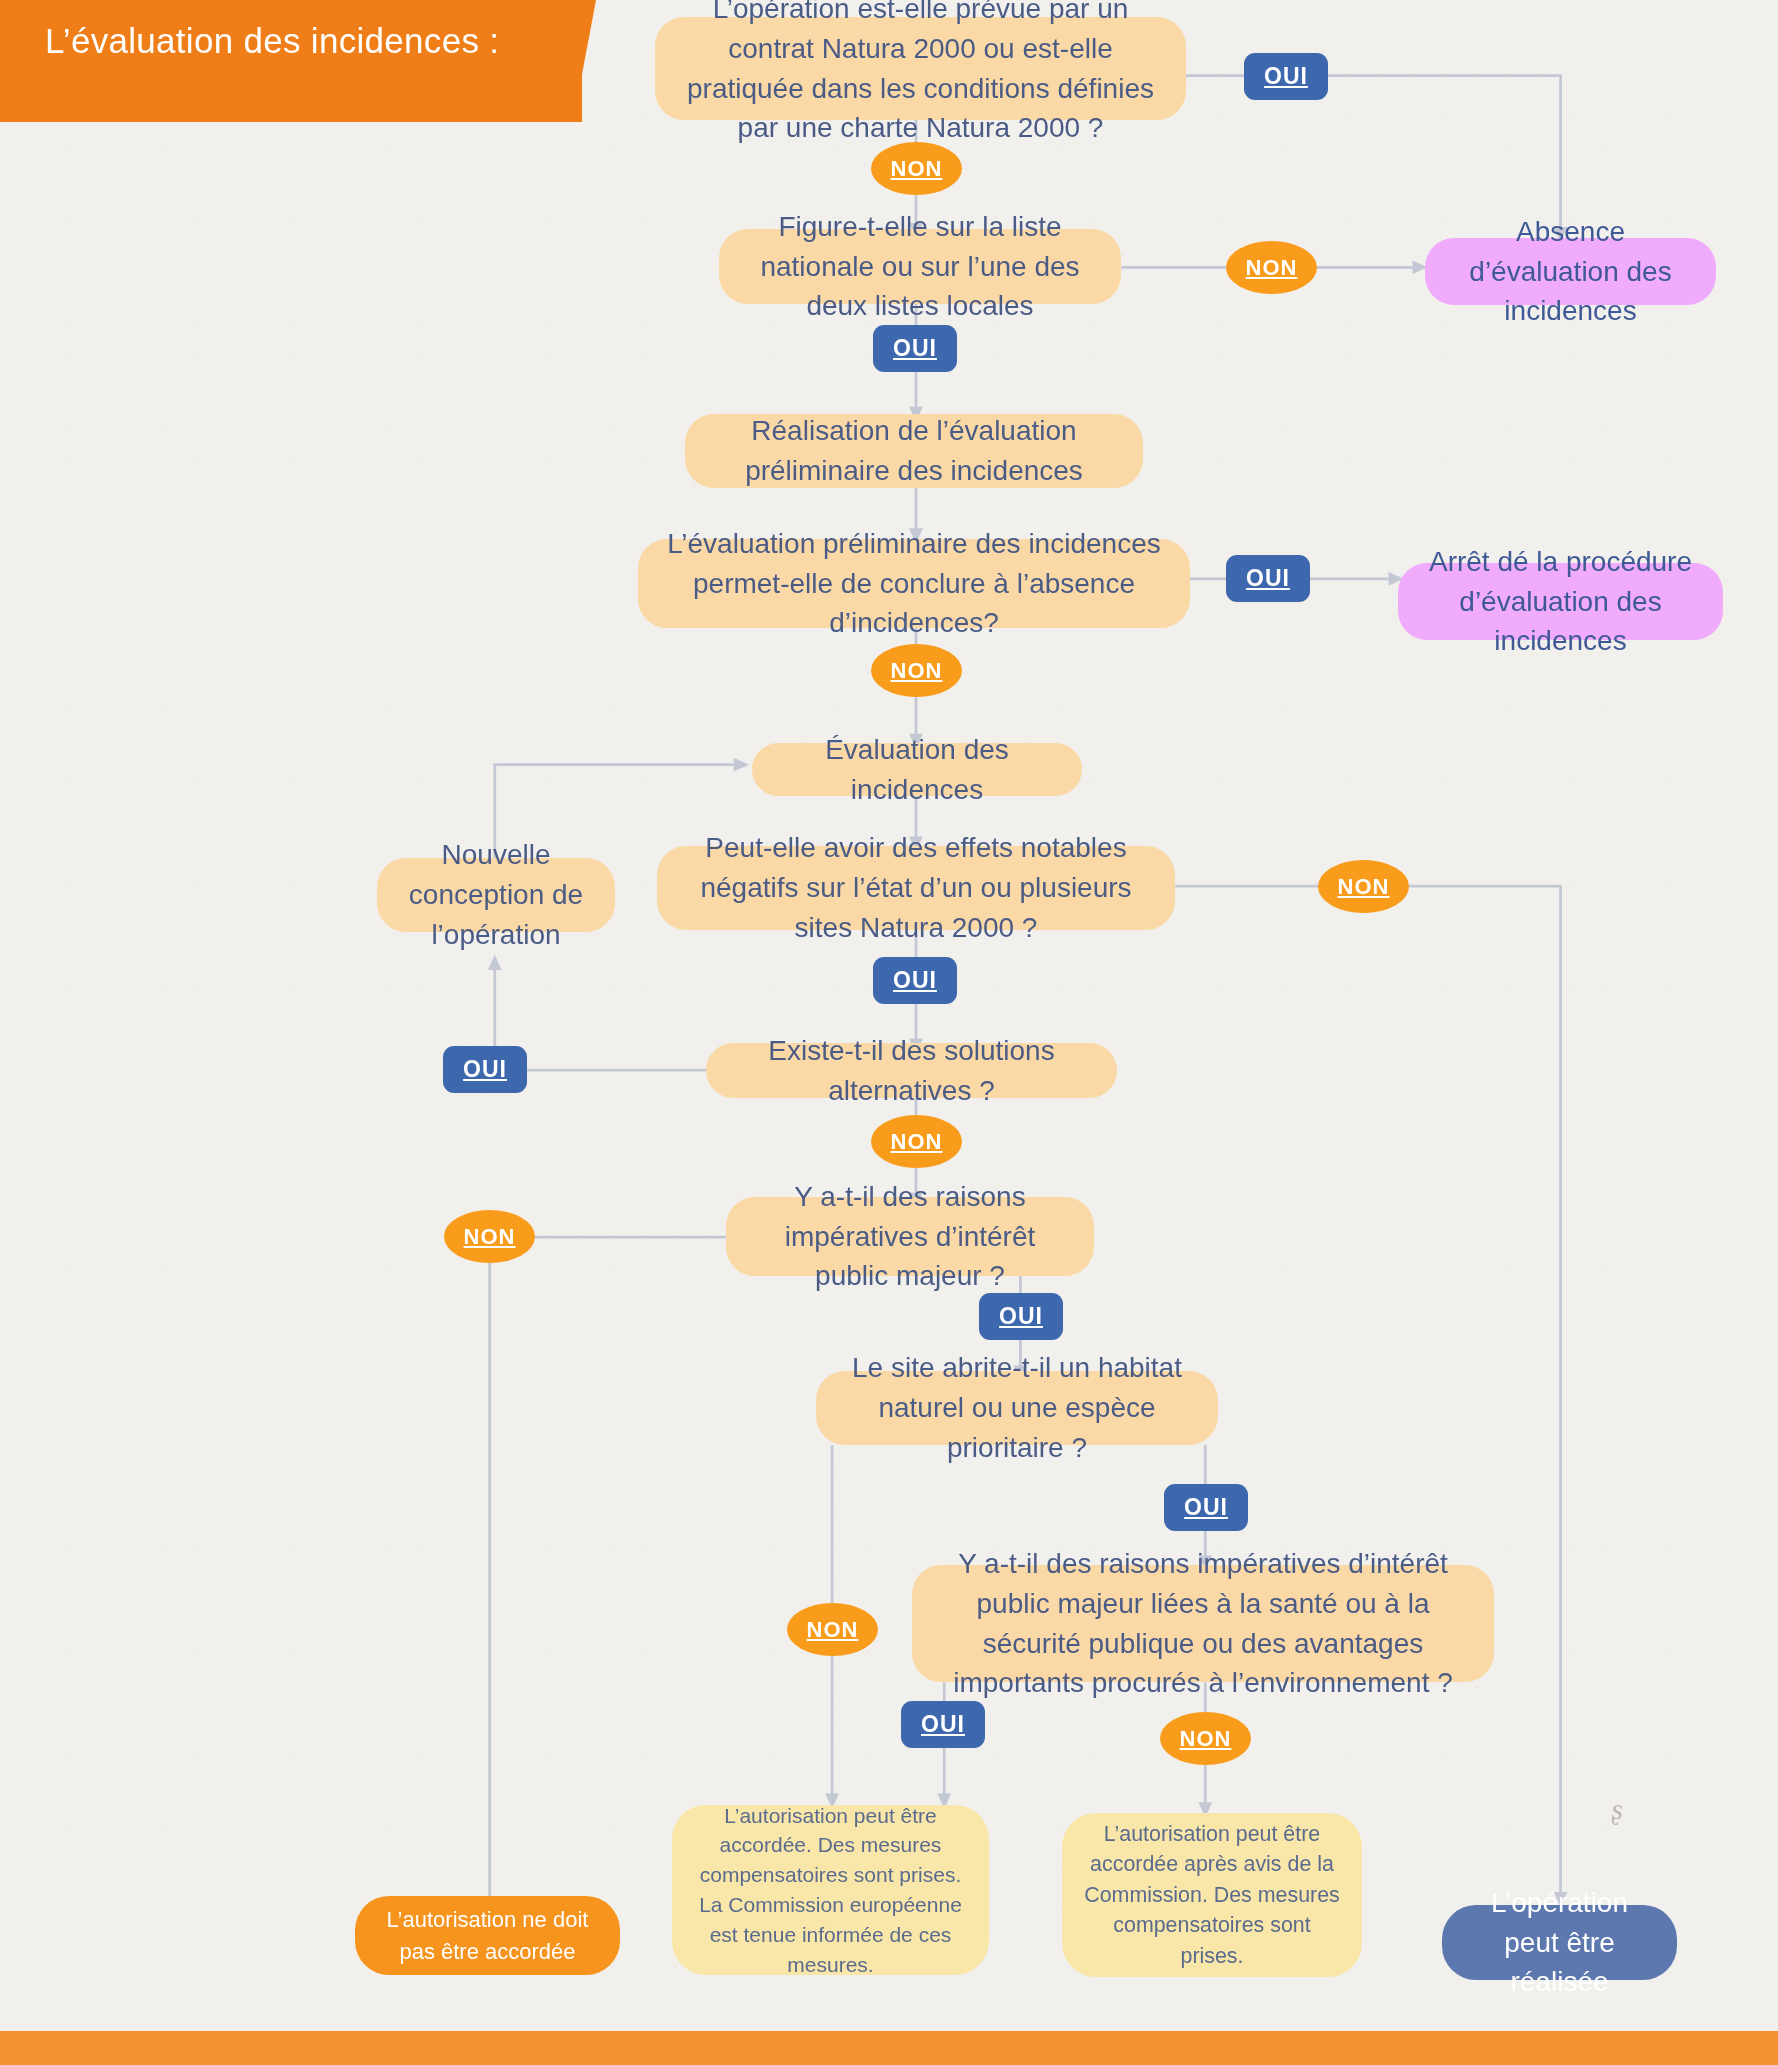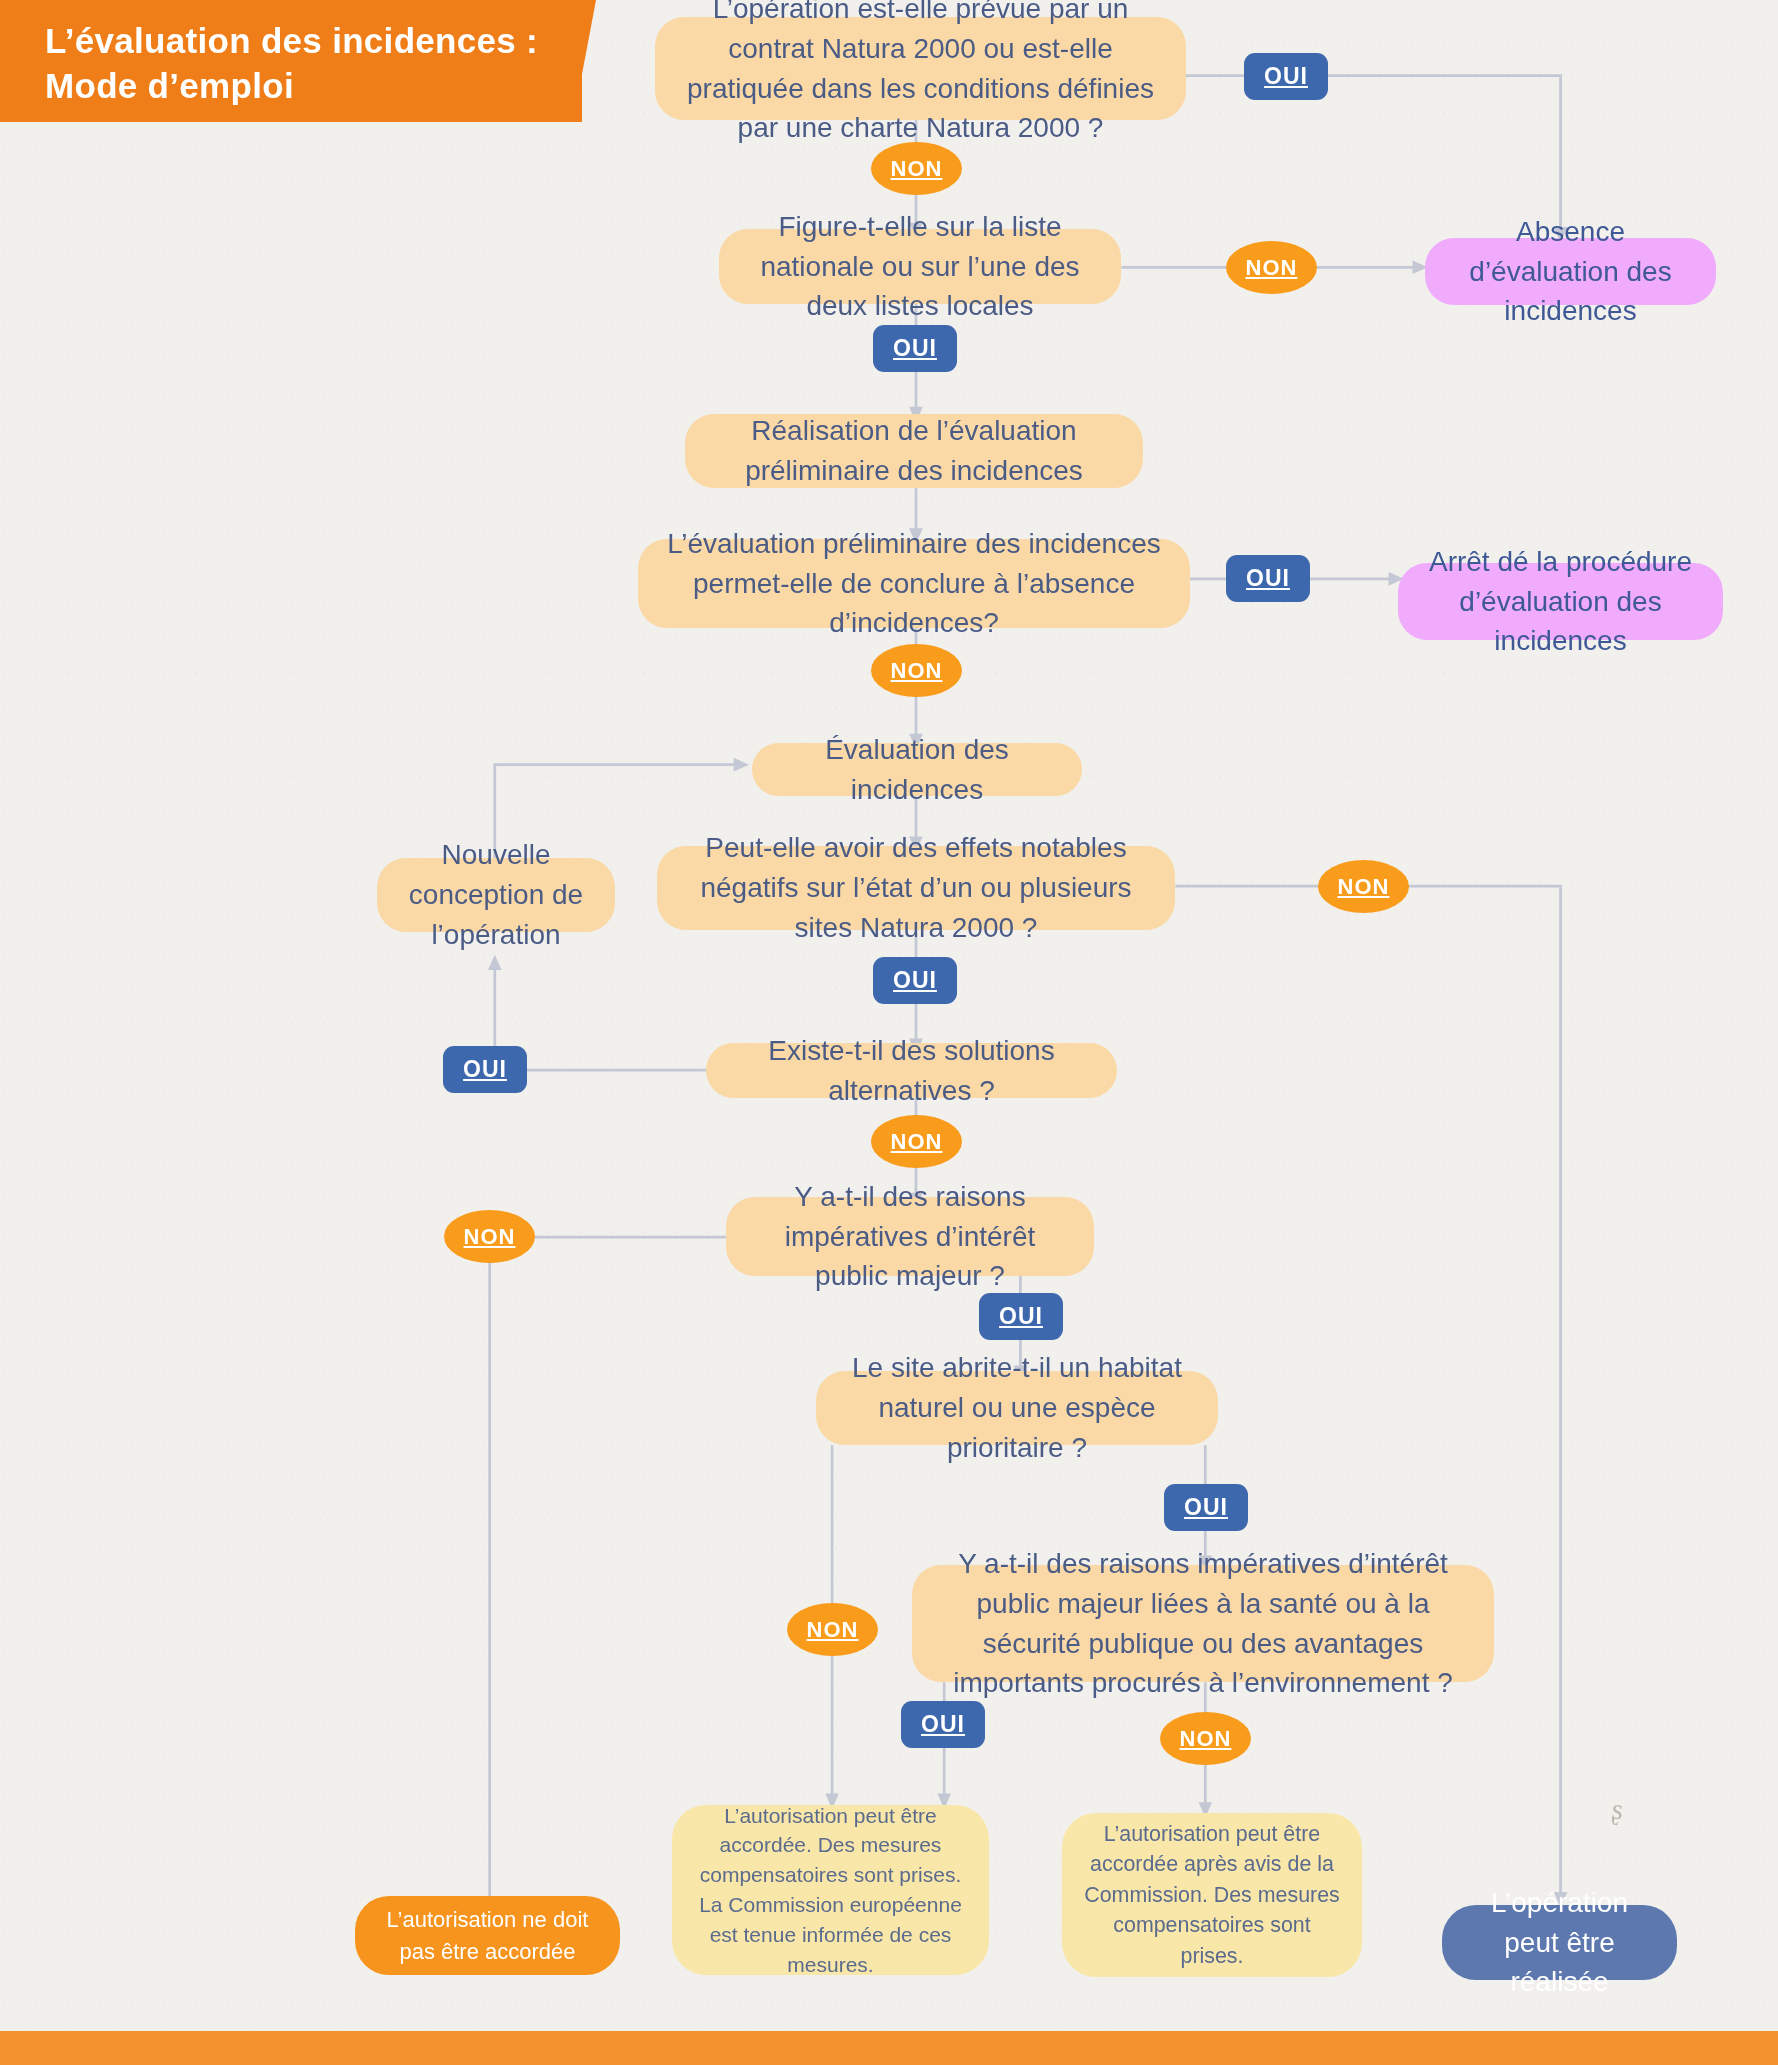--- a/index.html
+++ b/index.html
@@ -18,21 +18,21 @@
       radial-gradient(circle at 58% 66%, rgba(170,165,155,.09) 0 0.9px, transparent 0.9px),
       radial-gradient(circle at 80% 35%, rgba(180,175,165,.08) 0 0.9px, transparent 0.9px);
     background-size:32px 35px, 45px 40px, 25px 26.5px;
     opacity:.9;}
 
   
   .banner{position:absolute;left:0;top:0;width:582px;height:122px;background:#F07E18;}
   .banner-skew{position:absolute;left:514px;top:0;width:82px;height:122px;background:#F07E18;
      clip-path:polygon(0 0,100% 0,72% 100%,0 100%);}
   .banner-txt{position:absolute;left:45px;top:19px;width:531px;color:#ffffff;
-     font-size:35px;line-height:1.28;font-weight:bold;letter-spacing:0.3px;}
+     font-size:35px;line-height:1.28;font-weight:normal;letter-spacing:0.3px;}
   .banner-txt div{white-space:nowrap;}
 
   
   .footbar{position:absolute;left:0;top:2031px;width:1778px;height:35px;background:#F3922E;}
 
   
   svg.links{position:absolute;left:0;top:0;width:1778px;height:2066px;}
   svg.links path,svg.links line{fill:none;stroke:#c3c8d4;stroke-width:3.2;}
   svg.links .head{fill:#c3c8d4;stroke:none;}
 
@@ -59,21 +59,20 @@
 <body>
 
 <div id="stage">
 
   <div class="grain"></div>
 
   <div class="banner"></div>
   <div class="banner-skew"></div>
   <div class="banner-txt">
     <div>L’évaluation des incidences :</div>
-    <div>Mode d’emploi</div>
   </div>
 
   <svg class="links" viewBox="0 0 2077 2413">
     <defs></defs>
 
     <path d="M1070,140 L1070,265"></path>
     <polygon class="head" points="1070,278 1062,260 1078,260"></polygon>
 
     <path d="M1383,88 L1823,88 L1823,270"></path>
     <polygon class="head" points="1823,283 1815,265 1831,265"></polygon>

